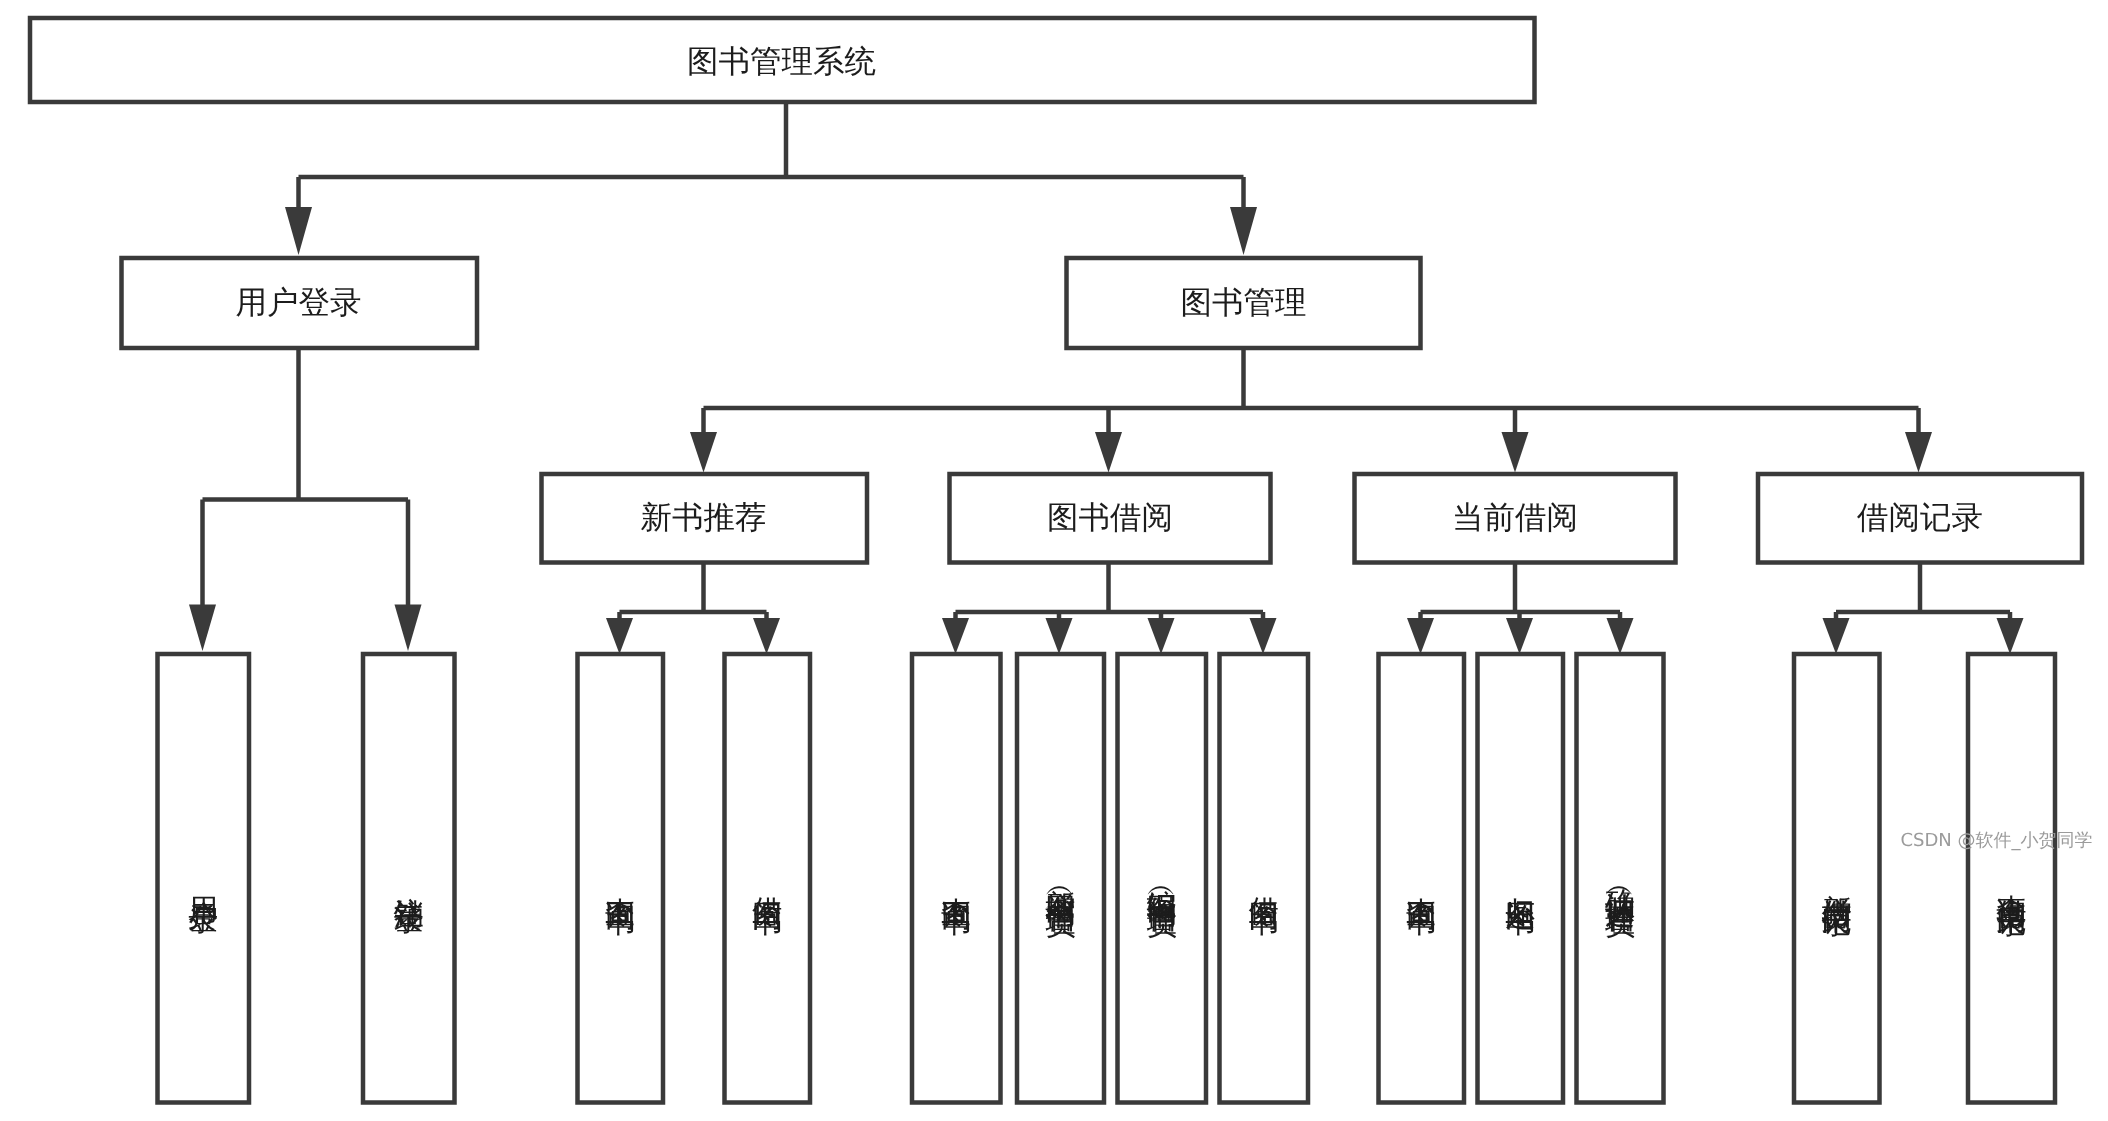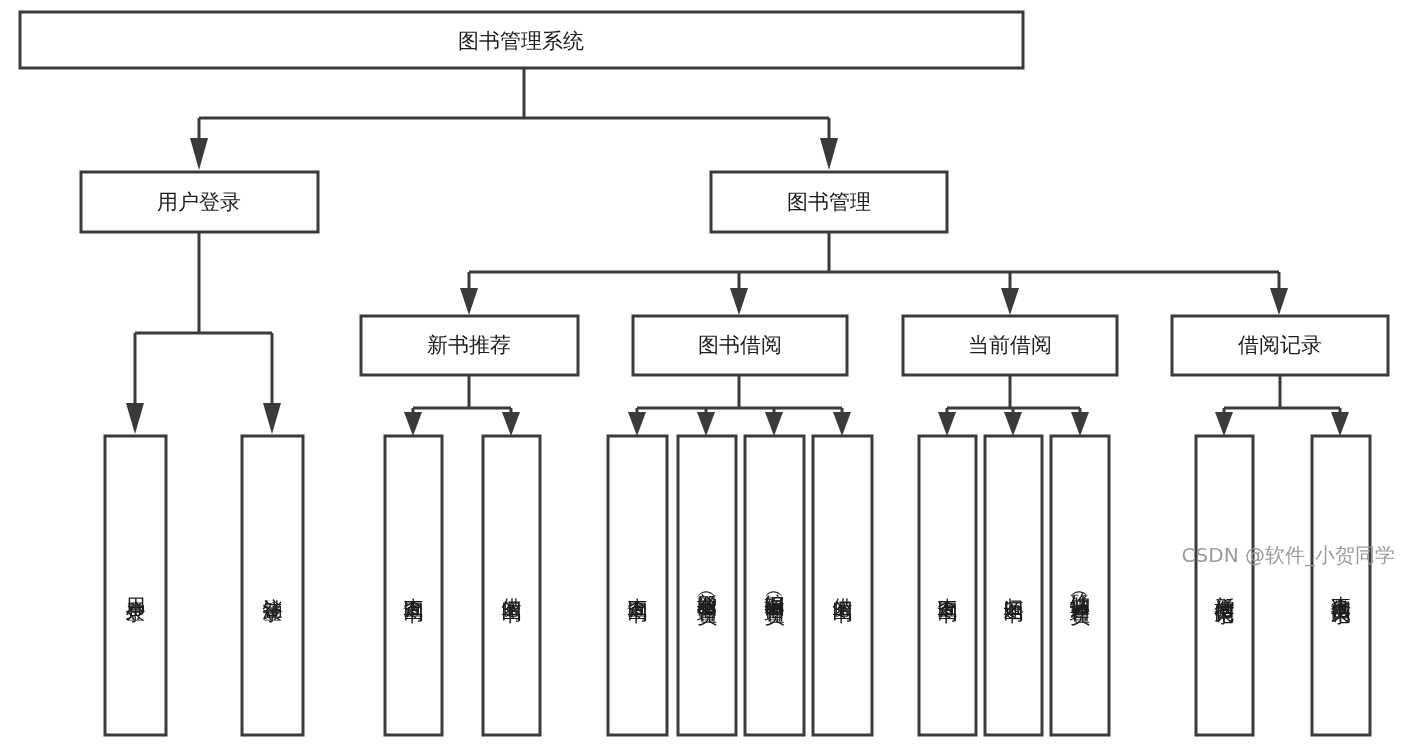--- a/index.html
+++ b/index.html
@@ -60,21 +60,21 @@
     align-items: center;
     justify-content: center;
     white-space: nowrap;
     pointer-events: none;
   }
   .watermark {
     position: absolute;
     right: 10px;
     bottom: 6px;
     font-family: "DejaVu Sans", "Liberation Sans", sans-serif;
-    font-size: 20px;
+    font-size: 12px;
     color: #9b9b9b;
     white-space: nowrap;
   }
 </style>
 </head>
 <body>
 
 <div id="chart-root">
 
   <svg class="diagram" viewBox="0 0 1405 747">

